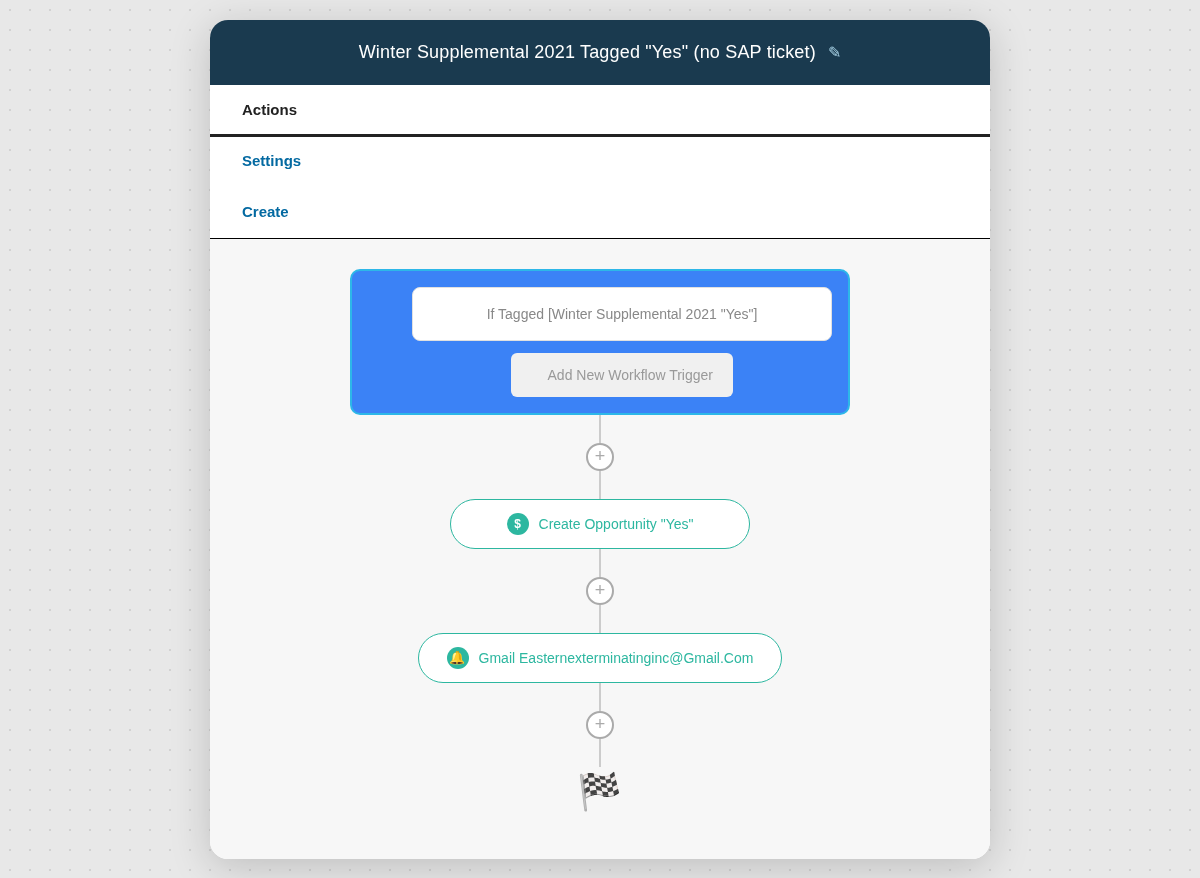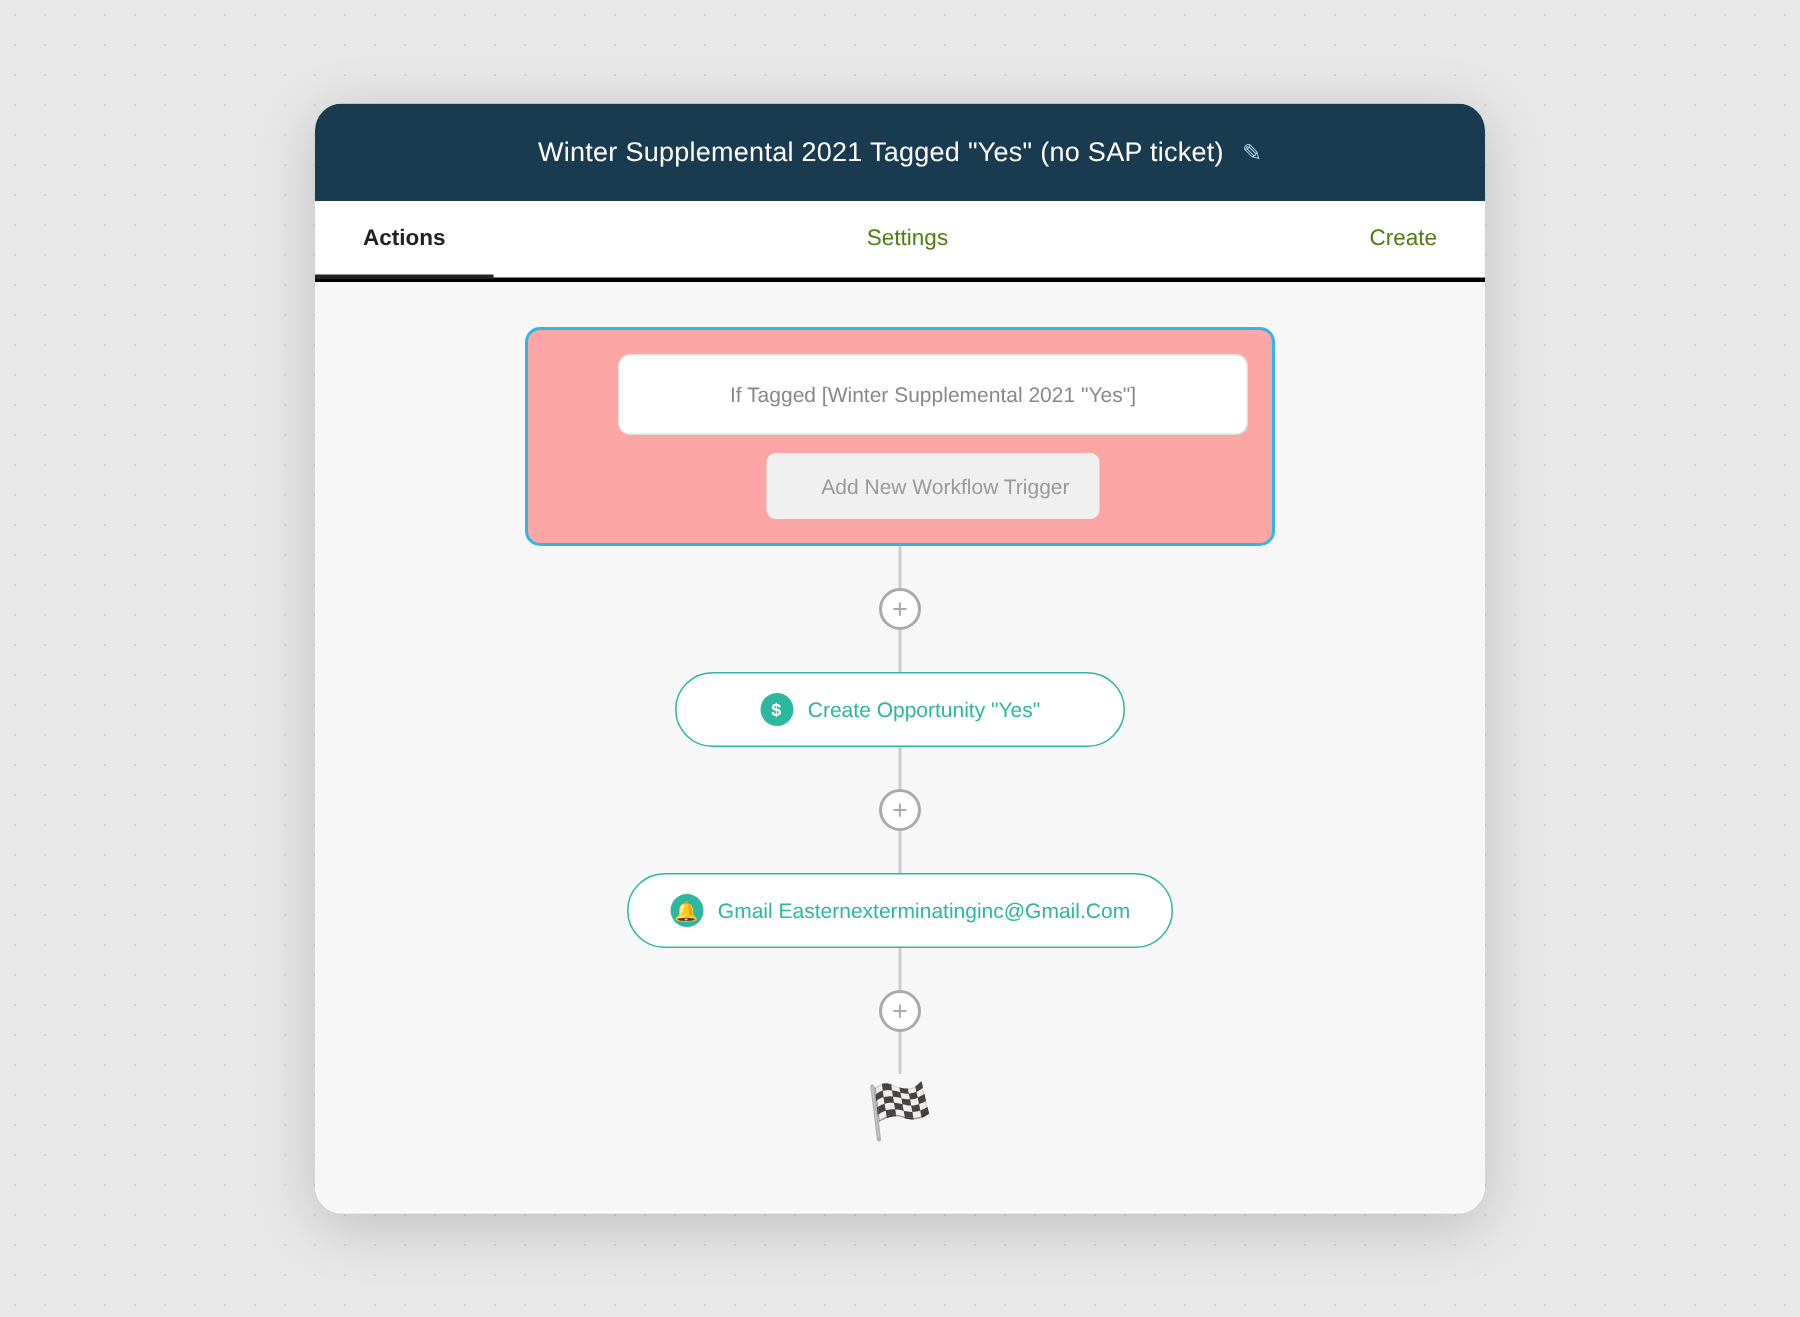--- a/index.html
+++ b/index.html
@@ -55,35 +55,36 @@
 
     .edit-icon {
       color: #aad4e8;
       font-size: 16px;
       cursor: pointer;
     }
 
     
     .tabs {
       display: flex;
-      justify-content: space-between;
-      border-bottom: 3px solid #000000;
+      justify-content: flex-end;
+      border-bottom: 1px solid #000000;
       background: #fff;
       gap: 0;
+      flex-direction: column;
     }
 
     .tab {
       padding: 16px 32px;
       font-size: 15px;
-      color: #4d7c0f;
+      color: #0369a1;
       cursor: pointer;
       position: relative;
       border-bottom: 3px solid transparent;
       margin-bottom: -1px;
-      font-weight: 400;
+      font-weight: 700;
     }
 
     .tab.active {
       color: #222;
       font-weight: 600;
       border-bottom: 3px solid #222;
     }
 
     
     .main-content {
@@ -94,21 +95,21 @@
       align-items: center;
       min-height: 620px;
     }
 
     
     .trigger-box {
       width: 100%;
       max-width: 500px;
       border: 2.5px solid #2db7e8;
       border-radius: 10px;
-      background: #fca5a5;
+      background: #3b82f6;
       overflow: hidden;
       margin-bottom: 0;
       padding-left: 44px;
     }
 
     .trigger-condition {
       padding: 18px 20px;
       text-align: center;
       color: #888;
       font-size: 14px;

